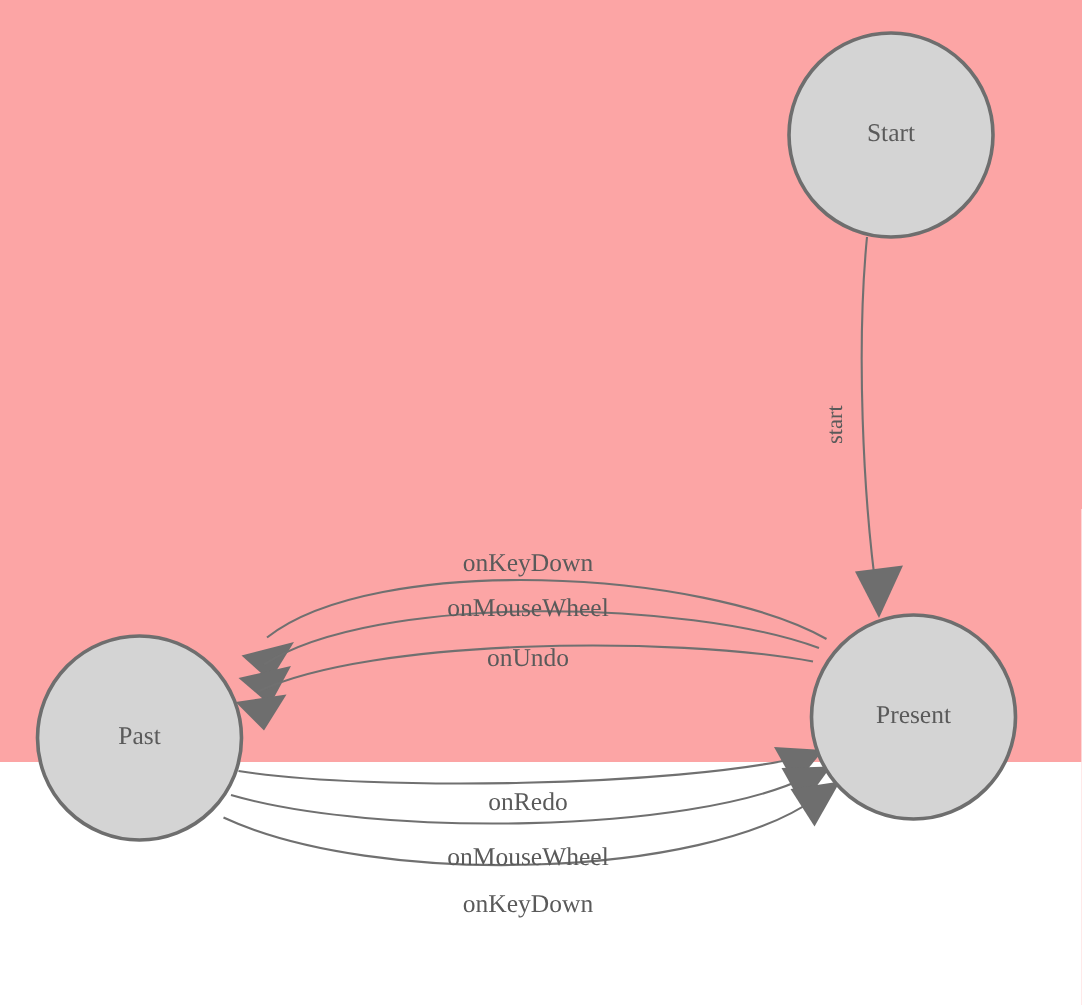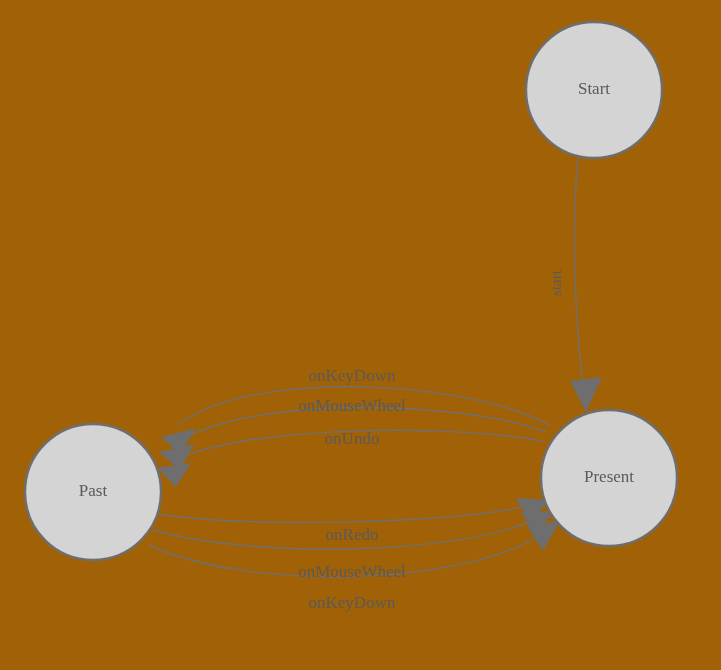--- a/index.html
+++ b/index.html
@@ -9,22 +9,22 @@
   }
   body {
     width: 721px;
     height: 670px;
     font-family: "Liberation Serif", "DejaVu Serif", serif;
     overflow: hidden;
   }
   #diagram-canvas {
     position: relative;
     width: 721px;
-    height: 670px;
-    background: #a16207;
+    height: 508px;
+    background: #fca5a5;
   }
   svg#graph {
     display: block;
     width: 721px;
     height: 670px;
   }
   .node-circle {
     fill: #d4d4d4;
     stroke: #6e6e6e;
     stroke-width: 2.4;

